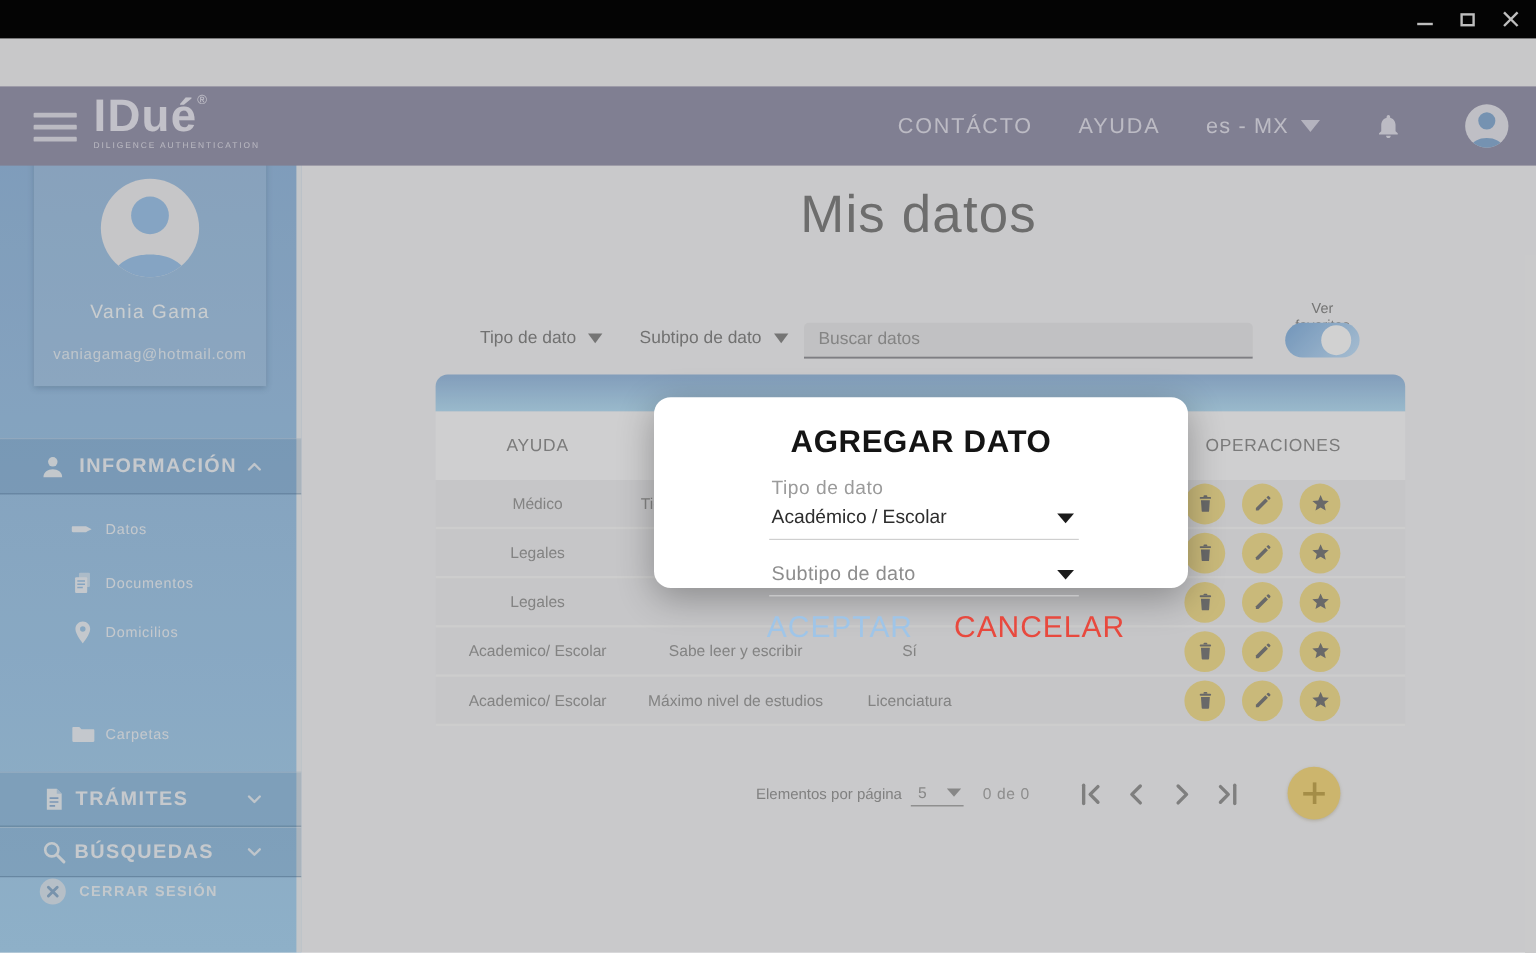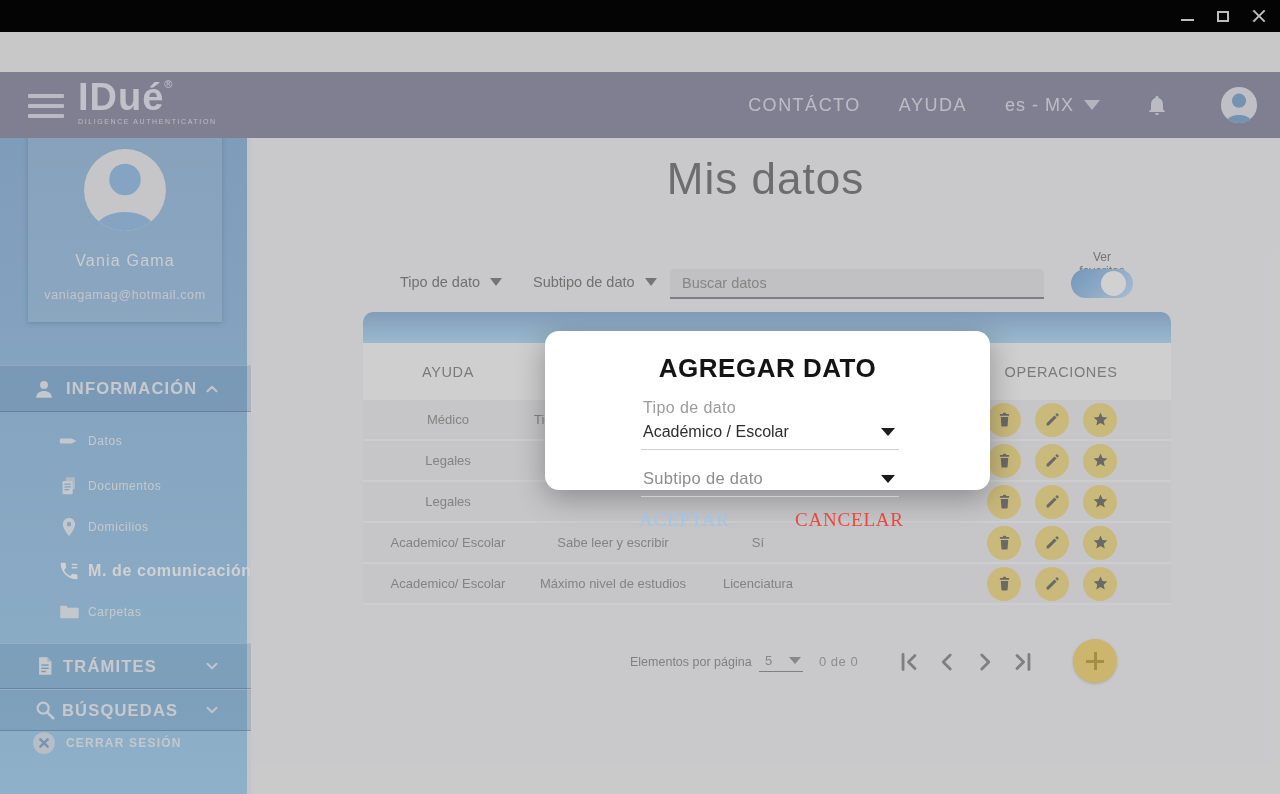--- a/index.html
+++ b/index.html
@@ -92,21 +92,21 @@
   .backdrop { position:absolute; inset:0; background:rgba(0,0,0,0.18); z-index:40; }
   .modal { position:absolute; left:545px; top:331px; width:445px; height:159px; background:#ffffff; border-radius:14px; box-shadow:0 8px 30px rgba(0,0,0,0.30); z-index:50; }
   .modal-title { position:absolute; left:0; top:22px; width:445px; text-align:center; font-size:26px; font-weight:700; color:#141414; letter-spacing:0.5px; }
   .m-label { position:absolute; left:98px; top:68px; font-size:16px; color:#9b9b9b; letter-spacing:0.4px; }
   .m-select { position:absolute; left:96px; width:258px; border-bottom:1px solid #cfcfcf; display:flex; align-items:center; justify-content:space-between; padding:0 4px 8px 2px; cursor:pointer; }
   .m-select-1 { top:92px; }
   .m-select-2 { top:138px; }
   .m-value { font-size:16px; color:#2d2d2d; }
   .m-placeholder { font-size:16.5px; color:#8d8d8d; letter-spacing:0.3px; }
   .tri-down-dark { width:0; height:0; border-left:7px solid transparent; border-right:7px solid transparent; border-top:8px solid #1b1b1b; }
-  .m-btn { position:absolute; top:178px; font-size:19px; letter-spacing:0.8px; cursor:pointer; background:none; border:none; font-family:Liberation Serif, serif; }
+  .m-btn { position:absolute; top:178px; font-size:25px; letter-spacing:0.8px; cursor:pointer; background:none; border:none; font-family:Liberation Sans, sans-serif; }
   .m-accept { left:94px; color:#9fc5e8; }
   .m-cancel { left:250px; color:#e8493e; }
 </style>
 </head>
 <body>
 
 <div class="stage">
 
   <div class="titlebar">
     <div class="wincontrols">
@@ -213,29 +213,20 @@
           <rect x="8.5" y="2.5" width="10" height="13" rx="1" fill="#f0f5fa" opacity=".6"></rect>
           <rect x="5" y="6.5" width="11" height="14.5" rx="1" fill="#f0f5fa"></rect>
           <g stroke="#a2c8ec" stroke-width="1.4">
             <line x1="7" y1="10" x2="14" y2="10"></line>
             <line x1="7" y1="13" x2="14" y2="13"></line>
             <line x1="7" y1="16" x2="12" y2="16"></line>
           </g>
         </svg>
       <span class="nlabel">Documentos</span>
     </div>
-    <div class="nav-item bold" style="top:453px;">
-      <svg class="nicon" viewBox="0 0 24 24">
-          <path fill="#ffffff" d="M6.6 10.8c1.5 2.9 3.8 5.2 6.7 6.7l2.2-2.2c.3-.3.7-.4 1-.3 1.2.4 2.4.6 3.7.6.6 0 1 .4 1 1v3.5c0 .6-.4 1-1 1C10.8 21.1 2.9 13.2 2.9 3.9c0-.6.4-1 1-1h3.5c.6 0 1 .4 1 1 0 1.3.2 2.5.6 3.7.1.3 0 .7-.3 1l-2.1 2.2z"></path>
-          <g stroke="#ffffff" stroke-width="1.6" fill="none">
-            <path d="M15 5h6M15 8.4h6"></path>
-          </g>
-        </svg>
-      <span class="nlabel">M. de comunicación</span>
-    </div>
     <div class="nav-item" style="top:494px;">
       <svg class="nicon" viewBox="0 0 24 24">
           <path fill="#f0f5fa" d="M2.5 6.2c0-.6.4-1 1-1h5.3l2 2.1h10.7c.6 0 1 .4 1 1v9.5c0 .6-.4 1-1 1h-18c-.6 0-1-.4-1-1z"></path>
         </svg>
       <span class="nlabel">Carpetas</span>
     </div>
 
     <div class="band" style="top:591px; height:42px;">
       <svg class="icon22" style="position:absolute;left:34px;" viewBox="0 0 24 24">
           <circle cx="10" cy="10" r="6" fill="none" stroke="#eef4f9" stroke-width="2.4"></circle>

